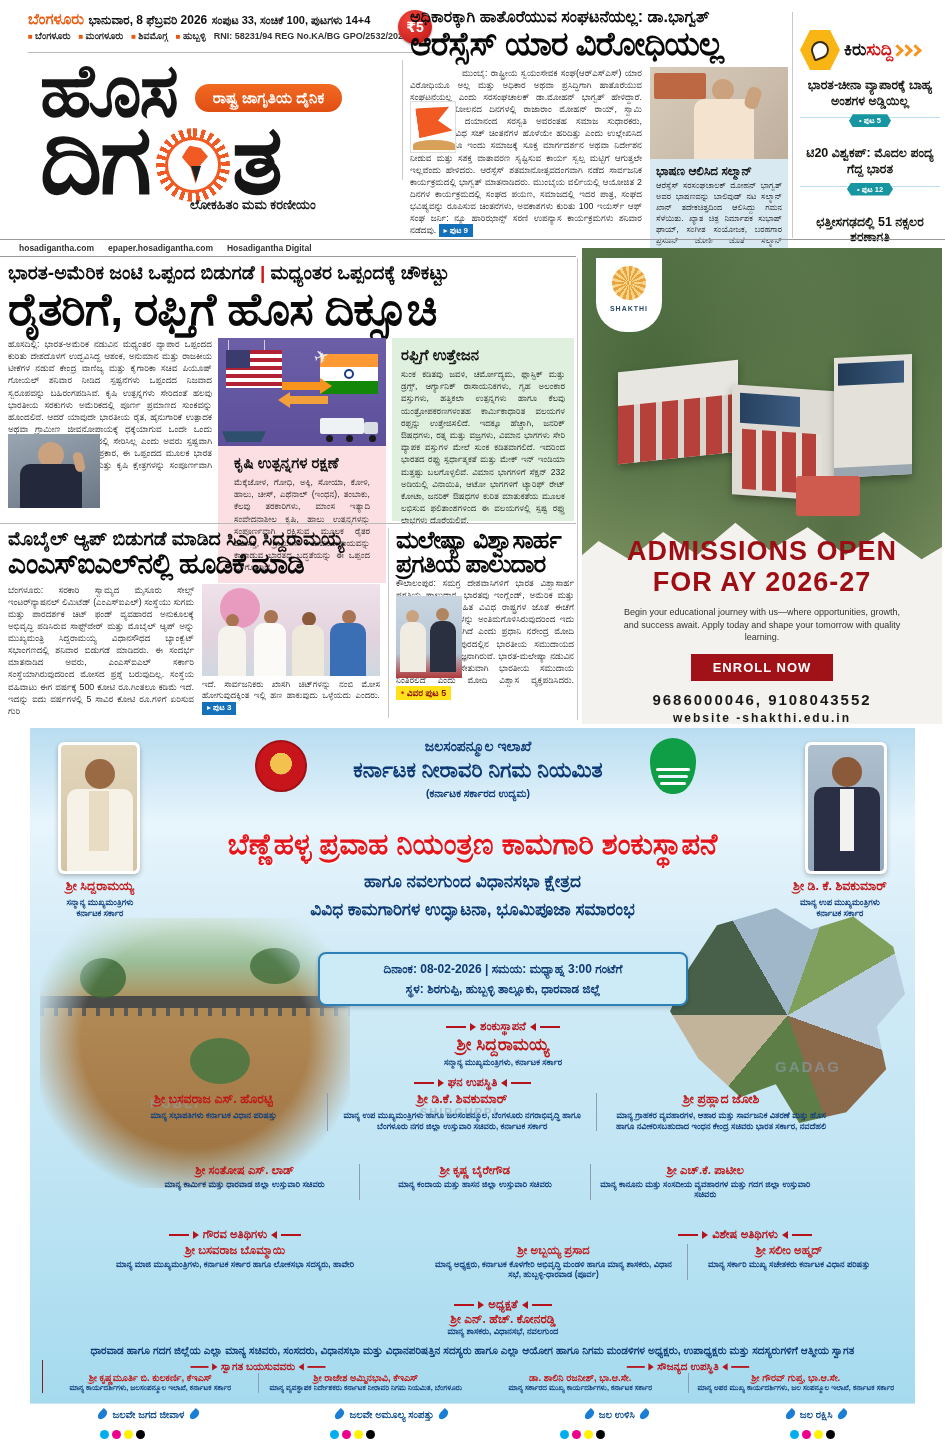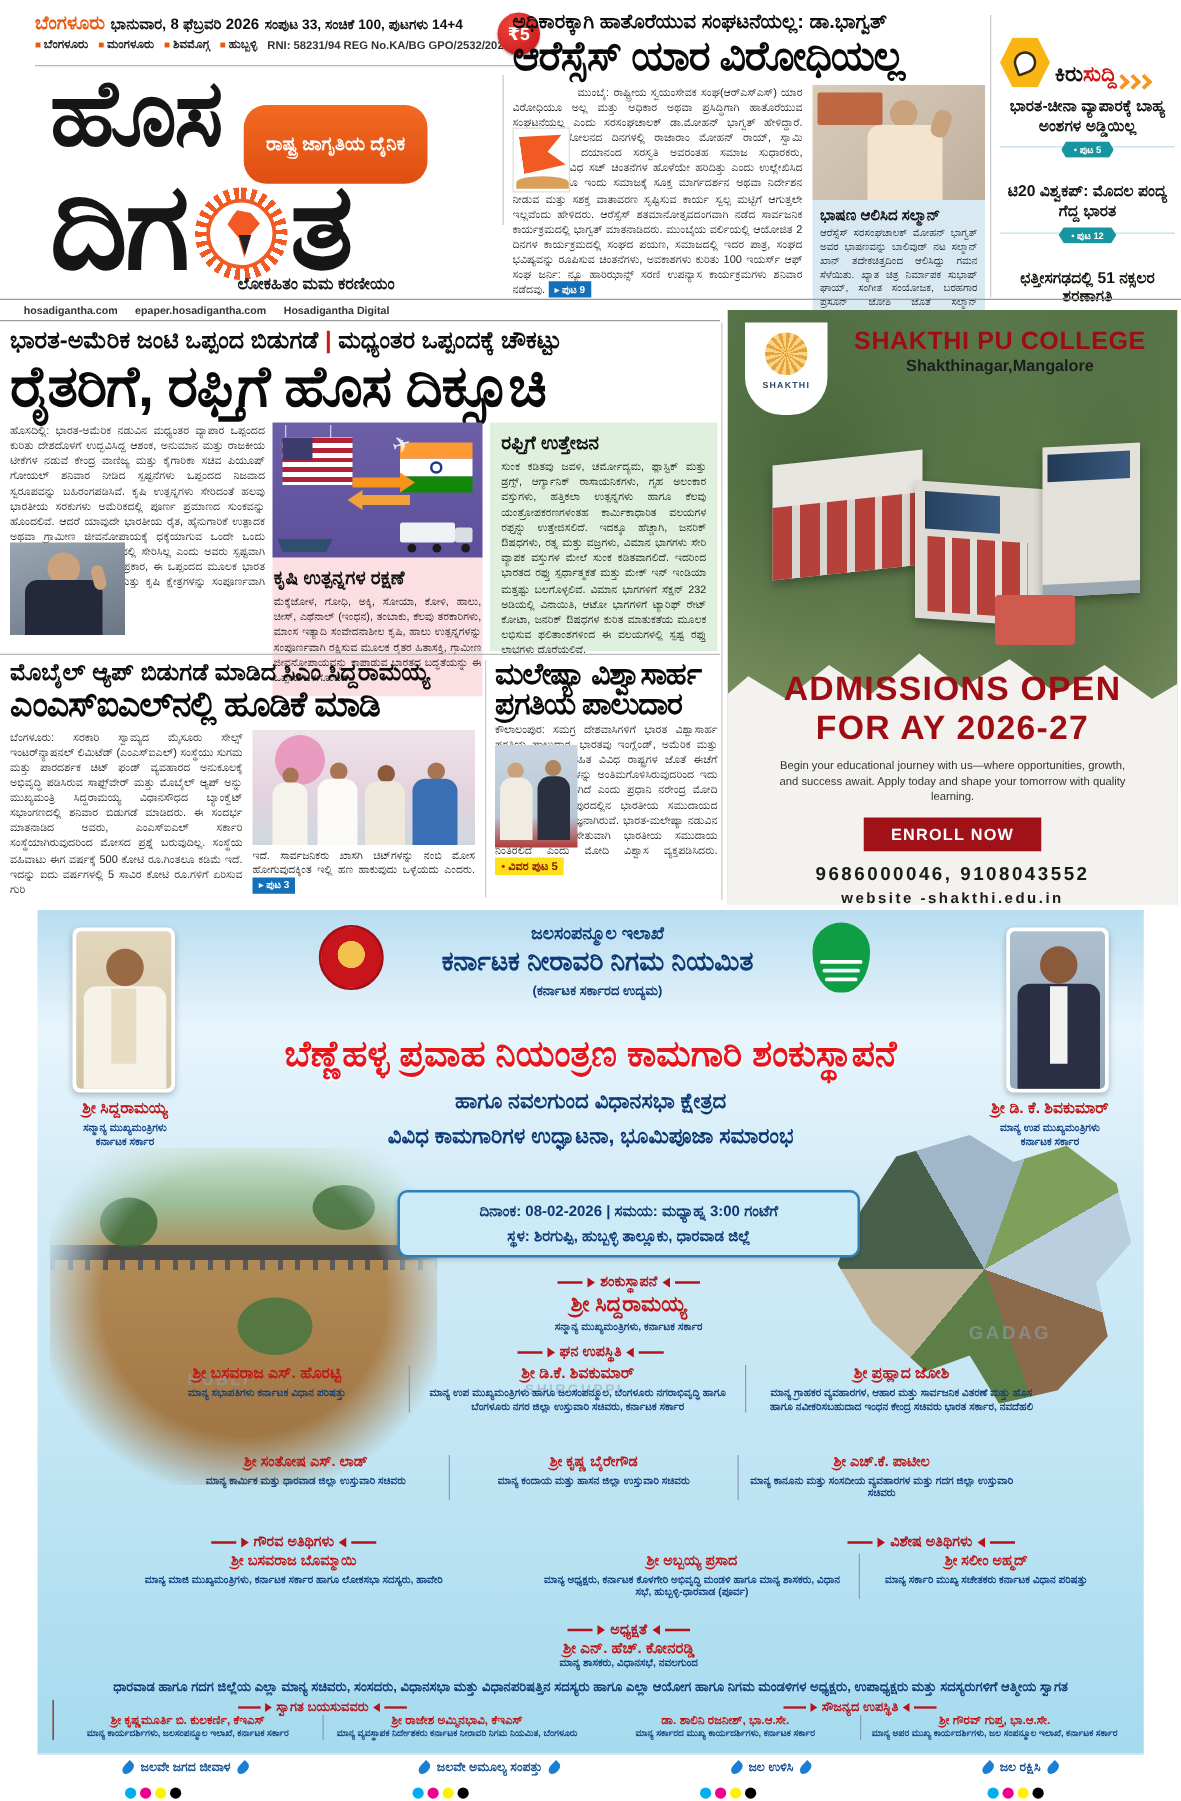--- a/index.html
+++ b/index.html
@@ -13,21 +13,21 @@
 
   
   .city { color:#e8590f; font-weight:bold; font-size:15px; }
   .hdr1 { font-size:12px; font-weight:bold; color:#111; }
   .hdr2 { font-size:9.5px; font-weight:bold; color:#222; }
   .edsq::before { content:"■ "; color:#e8590f; font-size:8px; }
   .price-badge { width:34px; height:34px; border-radius:50%; background:radial-gradient(circle at 35% 30%,#f0453a,#c01318); color:#fff; font-weight:bold; font-size:14px; display:flex; align-items:center; justify-content:center; box-shadow:0 1px 2px rgba(0,0,0,.4); }
 
   
   .mast-word { font-weight:bold; color:#161616; letter-spacing:-2px; line-height:.9; }
-  .pill { background:linear-gradient(180deg,#f26a22,#e04e12); color:#fff; font-weight:bold; font-size:15px; padding:23px 18px; border-radius:18px; }
+  .pill { background:linear-gradient(180deg,#f26a22,#e04e12); color:#fff; font-weight:bold; font-size:15px; padding:5px 18px; border-radius:18px; }
   .mast-logo { width:74px; height:74px; border-radius:50%; background:repeating-conic-gradient(#f15a22 0 7deg,#fff 7deg 14deg); display:flex; align-items:center; justify-content:center; }
   .mast-logo-in { width:56px; height:56px; border-radius:50%; background:#fff; border:3px solid #f15a22; position:relative; overflow:hidden; }
   .india-blob { position:absolute; left:14px; top:6px; width:26px; height:38px; background:#f15a22; clip-path:polygon(30% 0,72% 6%,100% 28%,70% 52%,52% 100%,34% 58%,0 30%,18% 10%); }
   .pen-nib { position:absolute; left:23px; top:26px; width:0; height:0; border-left:5px solid transparent; border-right:5px solid transparent; border-top:16px solid #222; }
   .motto { font-size:13px; font-weight:bold; color:#161616; }
 
   
   .kicker { font-weight:bold; color:#0e0e0e; }
   .headline { font-weight:bold; color:#0a0a0a; letter-spacing:-1px; line-height:1.02; }
   .bodytext { font-size:8.8px; line-height:1.38; color:#1c1c1c; }
@@ -135,21 +135,21 @@
         <div style="background:#d9e9f2;padding:5px 6px;">
           <div style="font-size:12px;font-weight:bold;color:#0e0e0e;">ಭಾಷಣ ಆಲಿಸಿದ ಸಲ್ಮಾನ್</div>
           <div class="jt" style="font-size:8.2px;line-height:1.35;color:#222;margin-top:2px;">ಆರೆಸ್ಸೆಸ್ ಸರಸಂಘಚಾಲಕ್ ಮೋಹನ್ ಭಾಗ್ವತ್ ಅವರ ಭಾಷಣವನ್ನು ಬಾಲಿವುಡ್ ನಟ ಸಲ್ಮಾನ್ ಖಾನ್ ತದೇಕಚಿತ್ತದಿಂದ ಆಲಿಸಿದ್ದು ಗಮನ ಸೆಳೆಯಿತು. ಖ್ಯಾತ ಚಿತ್ರ ನಿರ್ಮಾಪಕ ಸುಭಾಷ್ ಘಾಯ್, ಸಂಗೀತ ಸಂಯೋಜಕ, ಬರಹಗಾರ ಪ್ರಸೂನ್ ಜೋಶಿ ಜೊತೆ ಸಲ್ಮಾನ್ ಪಾಲ್ಗೊಂಡಿದ್ದರು.</div>
         </div>
       </div>
     </div>
   </div>
   <div class="rule-v" style="left:792px;top:12px;height:226px;"></div>
 
   <div class="abs" style="left:800px;top:30px;width:140px;">
-    <div style="display:flex;align-items:flex-end;gap:4px;font-family:Liberation Serif, serif;">
+    <div style="display:flex;align-items:center;gap:4px;font-family:Liberation Serif, serif;">
       <div style="width:40px;height:40px;background:#f9b514;clip-path:polygon(25% 0,75% 0,100% 50%,75% 100%,25% 100%,0 50%);display:flex;align-items:center;justify-content:center;">
         <div style="width:18px;height:18px;background:#fff;border-radius:50% 50% 50% 10%;border:2px solid #3a2c10;transform:rotate(-20deg);"></div>
       </div>
       <div style="font-size:17px;font-weight:bold;">
         <span style="color:#111;">ಕಿರು</span><span style="color:#d01515;">ಸುದ್ದಿ</span>
       </div>
       <span class="chev"></span>
         <span class="chev"></span>
         <span class="chev"></span>
     </div>
@@ -216,21 +216,21 @@
       <div class="abs" style="left:96px;top:8px;color:#e8eef5;font-size:18px;transform:rotate(-18deg);">✈</div>
       <div class="abs" style="left:4px;bottom:4px;width:44px;height:18px;background:#2e4f6e;clip-path:polygon(0 40%,100% 40%,88% 100%,10% 100%);"></div>
       <div class="abs" style="right:6px;bottom:4px;width:60px;height:24px;">
         <div class="abs" style="left:0;top:0;width:44px;height:16px;background:#eef2f5;border-radius:2px;"></div>
         <div class="abs" style="right:2px;top:4px;width:14px;height:12px;background:#d8dee4;border-radius:2px;"></div>
         <div class="abs" style="left:6px;bottom:0;width:7px;height:7px;border-radius:50%;background:#1a1a1a;"></div>
         <div class="abs" style="left:26px;bottom:0;width:7px;height:7px;border-radius:50%;background:#1a1a1a;"></div>
         <div class="abs" style="right:4px;bottom:0;width:7px;height:7px;border-radius:50%;background:#1a1a1a;"></div>
       </div>
     </div>
-    <div style="background:#fbdfe3;padding:8px 1px 9px;">
+    <div style="background:#fbdfe3;padding:8px 16px 9px;">
       <div class="boxtitle">ಕೃಷಿ ಉತ್ಪನ್ನಗಳ ರಕ್ಷಣೆ</div>
       <div class="boxbody jt">ಮೆಕ್ಕೆಜೋಳ, ಗೋಧಿ, ಅಕ್ಕಿ, ಸೋಯಾ, ಕೋಳಿ, ಹಾಲು, ಚೀಸ್, ಎಥೆನಾಲ್ (ಇಂಧನ), ತಂಬಾಕು, ಕೆಲವು ತರಕಾರಿಗಳು, ಮಾಂಸ ಇತ್ಯಾದಿ ಸಂವೇದನಾಶೀಲ ಕೃಷಿ, ಹಾಲು ಉತ್ಪನ್ನಗಳನ್ನು ಸಂಪೂರ್ಣವಾಗಿ ರಕ್ಷಿಸುವ ಮೂಲಕ ರೈತರ ಹಿತಾಸಕ್ತಿ, ಗ್ರಾಮೀಣ ಜೀವನೋಪಾಯವನ್ನು ಕಾಪಾಡುವ ಭಾರತದ ಬದ್ಧತೆಯನ್ನು ಈ ಒಪ್ಪಂದ ಒಳಗೊಂಡಿದೆ.</div>
     </div>
   </div>
 
   <div class="abs" style="left:392px;top:338px;width:182px;background:#dff0de;padding:8px 9px;height:183px;">
     <div class="boxtitle">ರಫ್ತಿಗೆ ಉತ್ತೇಜನ</div>
     <div class="boxbody jt">ಸುಂಕ ಕಡಿತವು ಜವಳಿ, ಚರ್ಮೋದ್ಯಮ, ಪ್ಲಾಸ್ಟಿಕ್ ಮತ್ತು ಡ್ರಗ್ಸ್, ಆರ್ಗ್ಯಾನಿಕ್ ರಾಸಾಯನಿಕಗಳು, ಗೃಹ ಅಲಂಕಾರ ವಸ್ತುಗಳು, ಹತ್ತಿಕಲಾ ಉತ್ಪನ್ನಗಳು ಹಾಗೂ ಕೆಲವು ಯಂತ್ರೋಪಕರಣಗಳಂತಹ ಕಾರ್ಮಿಕಾಧಾರಿತ ವಲಯಗಳ ರಫ್ತನ್ನು ಉತ್ತೇಜಿಸಲಿದೆ. ಇದಕ್ಕೂ ಹೆಚ್ಚಾಗಿ, ಜನರಿಕ್ ಔಷಧಗಳು, ರತ್ನ ಮತ್ತು ವಜ್ರಗಳು, ವಿಮಾನ ಭಾಗಗಳು ಸೇರಿ ವ್ಯಾಪಕ ವಸ್ತುಗಳ ಮೇಲೆ ಸುಂಕ ಕಡಿತವಾಗಲಿದೆ. ಇದರಿಂದ ಭಾರತದ ರಫ್ತು ಸ್ಪರ್ಧಾತ್ಮಕತೆ ಮತ್ತು ಮೇಕ್ ಇನ್ ಇಂಡಿಯಾ ಮತ್ತಷ್ಟು ಬಲಗೊಳ್ಳಲಿವೆ. ವಿಮಾನ ಭಾಗಗಳಿಗೆ ಸೆಕ್ಷನ್ 232 ಅಡಿಯಲ್ಲಿ ವಿನಾಯಿತಿ, ಆಟೋ ಭಾಗಗಳಿಗೆ ಟ್ಯಾರಿಫ್ ರೇಟ್ ಕೋಟಾ, ಜನರಿಕ್ ಔಷಧಗಳ ಕುರಿತ ಮಾತುಕತೆಯ ಮೂಲಕ ಲಭಿಸುವ ಫಲಿತಾಂಶಗಳಿಂದ ಈ ವಲಯಗಳಲ್ಲಿ ಸ್ಪಷ್ಟ ರಫ್ತು ಲಾಭಗಳು ದೊರೆಯಲಿವೆ.</div>
   </div>
 
@@ -295,24 +295,20 @@
       </div>
       <div class="abs" style="left:214px;top:228px;width:64px;height:40px;background:#cf5a4e;border-radius:3px;"></div>
 
       <div class="abs" style="left:-10px;bottom:-4px;width:380px;height:228px;background:#f4f2ee;clip-path:polygon(0 28%,7% 18%,15% 26%,24% 14%,33% 24%,43% 10%,52% 22%,62% 12%,72% 24%,82% 14%,92% 26%,100% 18%,100% 100%,0 100%);box-shadow:0 -3px 6px rgba(0,0,0,.25);"></div>
     </div>
 
     <div class="abs" style="left:14px;top:10px;width:66px;height:74px;background:#fff;border-radius:0 0 30px 30px;display:flex;flex-direction:column;align-items:center;padding-top:8px;">
       <div style="width:34px;height:34px;border-radius:50%;background:repeating-conic-gradient(#e8a33c 0 12deg,#f6d48a 12deg 24deg);"></div>
       <div style="font-size:7px;font-weight:bold;color:#2b4a6b;letter-spacing:1px;margin-top:5px;">SHAKTHI</div>
     </div>
-    <div class="abs" style="left:88px;top:14px;width:260px;text-align:center;">
-      <div class="shk-red" style="font-size:20px;letter-spacing:.5px;">SHAKTHI PU COLLEGE</div>
-      <div style="font-size:13px;font-weight:bold;color:#1d1d1d;">Shakthinagar,Mangalore</div>
-    </div>
 
     <div class="abs" style="left:0;top:288px;width:360px;text-align:center;">
       <div class="shk-red" style="font-size:27px;letter-spacing:1px;">ADMISSIONS OPEN</div>
       <div class="shk-red" style="font-size:27px;letter-spacing:1px;">FOR AY 2026-27</div>
       <div style="font-size:9px;color:#333;width:280px;margin:8px auto 0;line-height:1.4;">Begin your educational journey with us—where opportunities, growth, and success await. Apply today and shape your tomorrow with quality learning.</div>
       <button class="enroll" style="margin-top:10px;cursor:pointer;">ENROLL NOW</button>
       <div style="font-size:15px;font-weight:bold;color:#1a1a1a;letter-spacing:2px;margin-top:10px;">9686000046, 9108043552</div>
       <div style="font-size:12px;font-weight:bold;color:#1a1a1a;letter-spacing:2px;margin-top:3px;">website -shakthi.edu.in</div>
     </div>
   </div>

